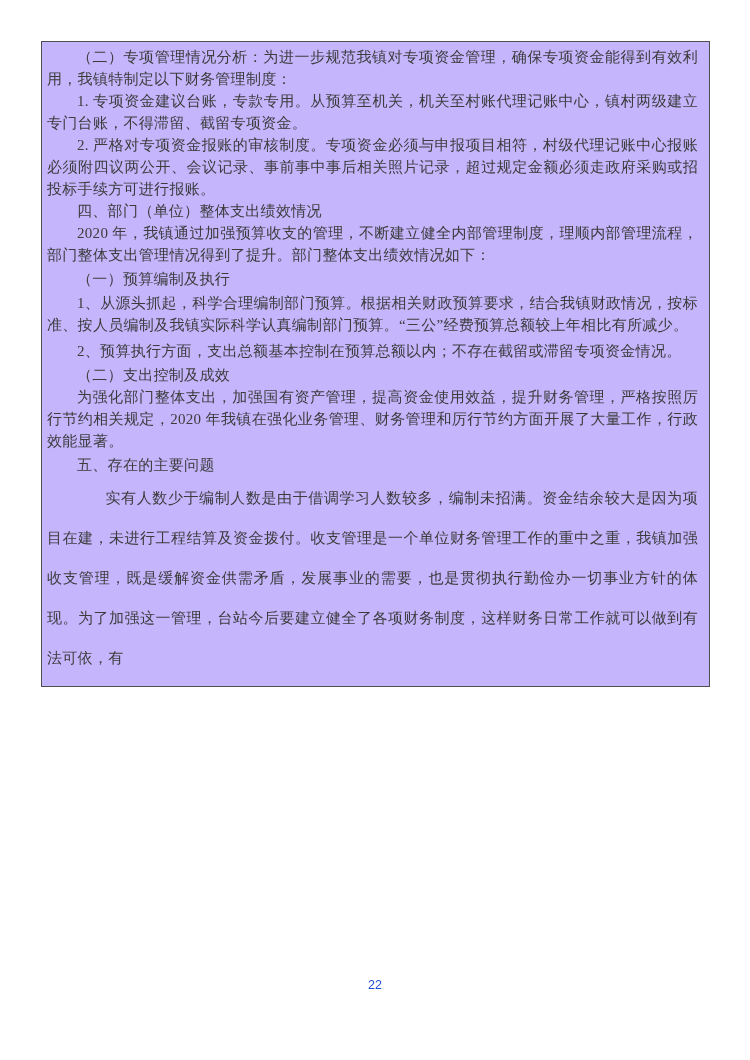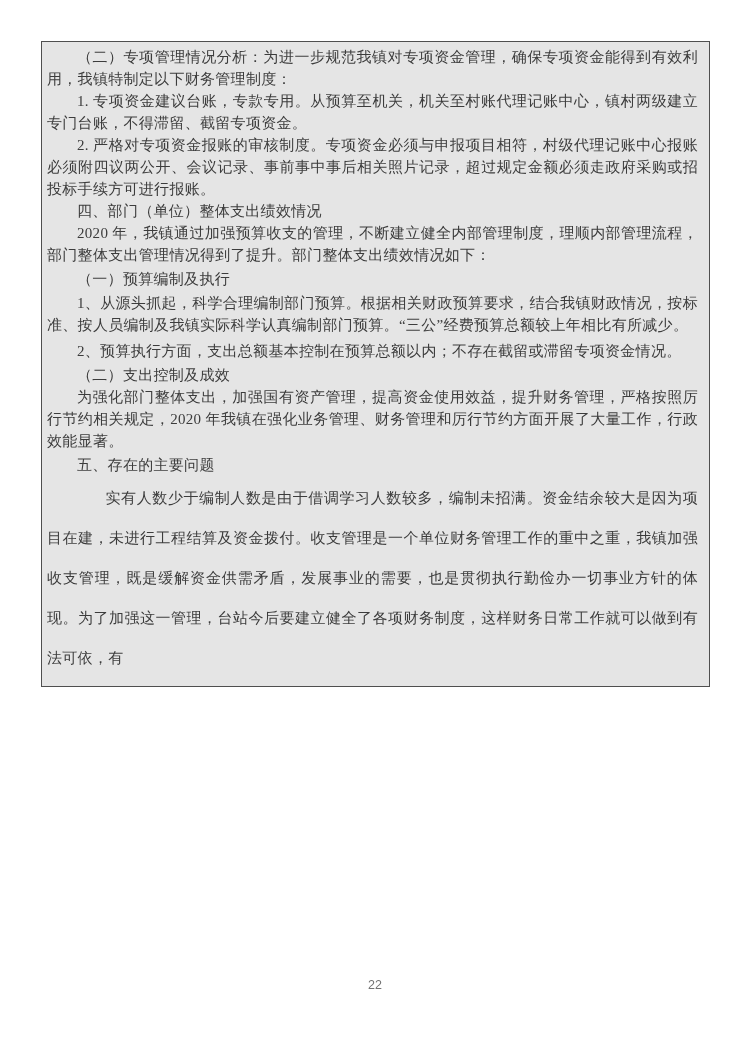--- a/index.html
+++ b/index.html
@@ -16,21 +16,21 @@
     font-family: "Liberation Serif", "DejaVu Serif", serif;
   }
   .content-box {
     position: absolute;
     left: 41px;
     top: 41px;
     width: 669px;
     box-sizing: border-box;
     border: 1.5px solid #4f4f4f;
     padding: 4px 11px 8px 5px;
-    background: #e5e5e5;
+    background: #c4b5fd;
   }
   .content-box p {
     margin: 0;
     text-align: justify;
     text-justify: inter-ideograph;
     color: #3c3c3c;
     font-size: 15px;
     letter-spacing: 0.3px;
     word-break: break-all;
   }
@@ -44,21 +44,21 @@
   .m4 { margin-top: 4px !important; }
   .m8 { margin-top: 8px !important; }
   .mb2 { margin-bottom: 2px !important; }
   .page-footer {
     position: absolute;
     left: 0;
     top: 978px;
     width: 100%;
     text-align: center;
     font-size: 12.5px;
-    color: #737373;
+    color: #1d4ed8;
     font-family: "Liberation Sans", sans-serif;
   }
 </style>
 </head>
 <body>
 
 <div class="page">
 
   <div class="content-box">
     <p class="lh22 ind">（二）专项管理情况分析：为进一步规范我镇对专项资金管理，确保专项资金能得到有效利用，我镇特制定以下财务管理制度：</p>

